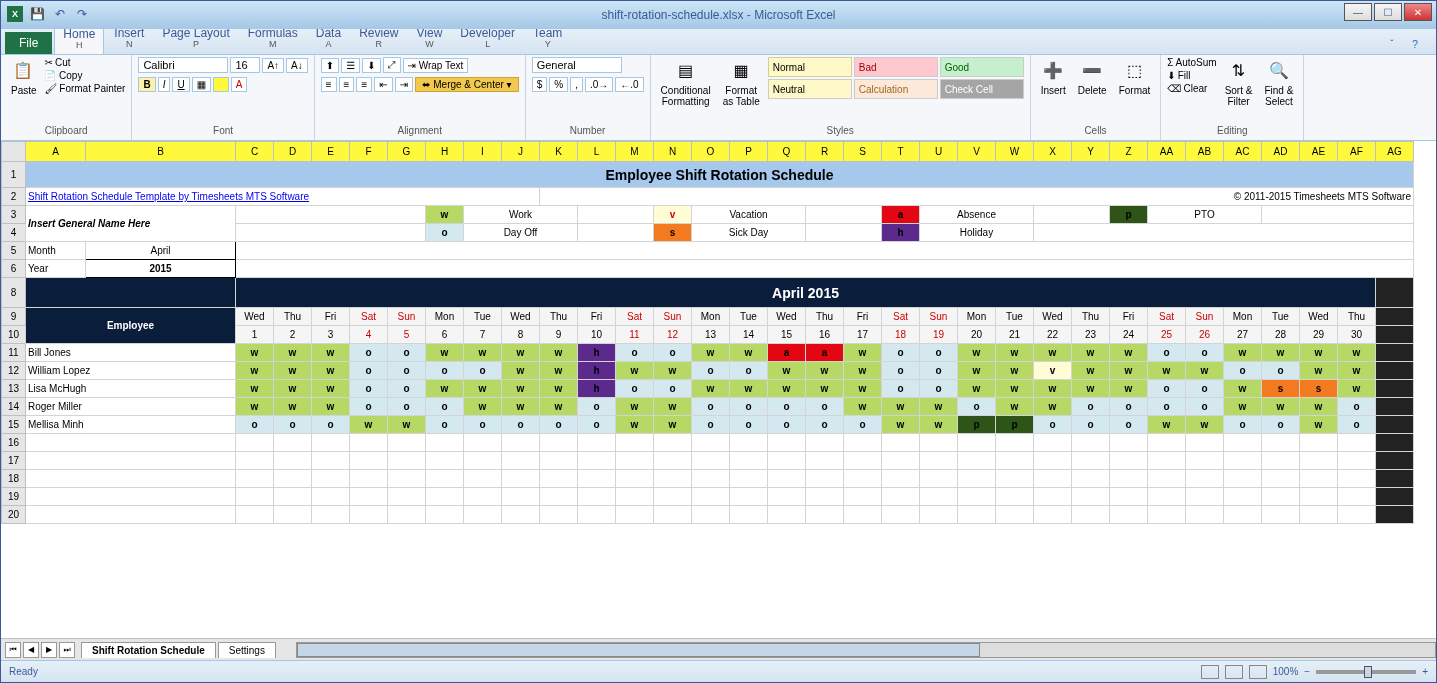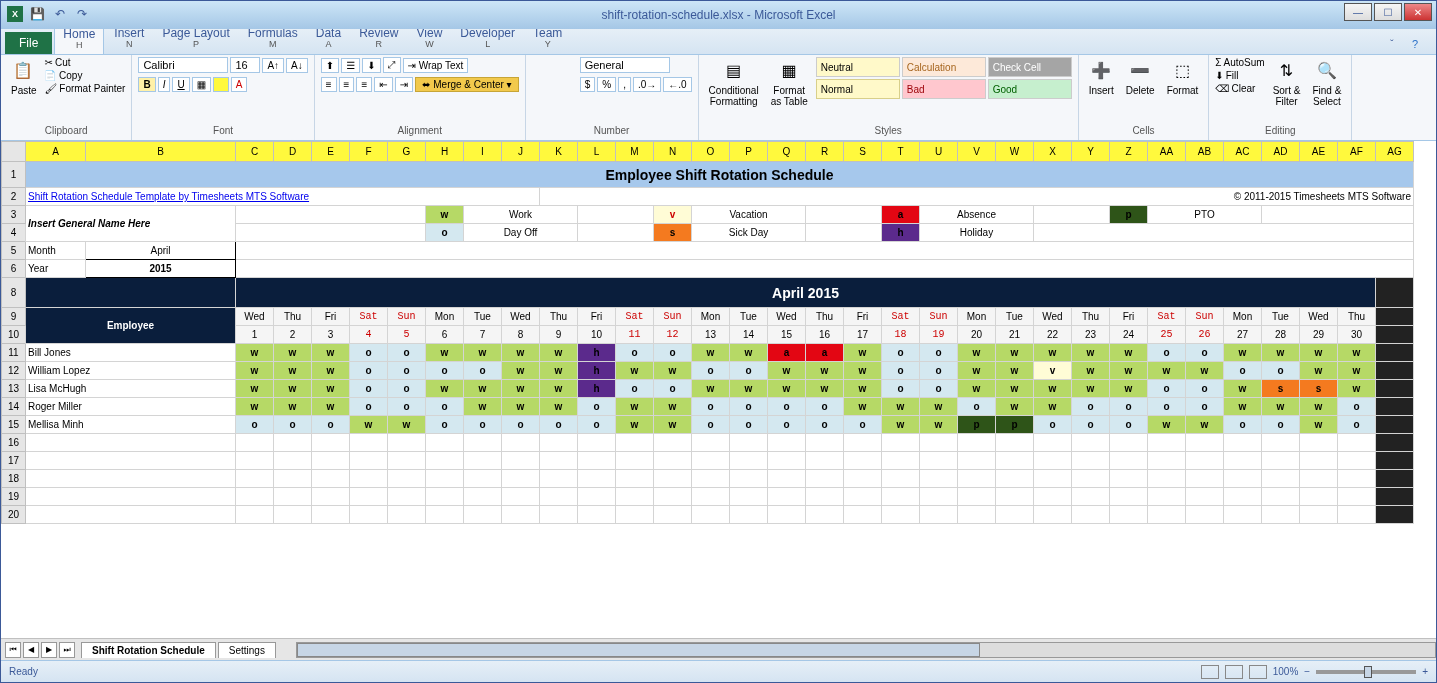--- a/index.html
+++ b/index.html
@@ -44,21 +44,21 @@
 table.sheet { border-collapse: collapse; table-layout: fixed; }
 table.sheet th.col { background: #fff93d; border: 1px solid #c0c0c0; font-weight: normal; font-size: 10px; text-align: center; height: 20px; padding: 0 2px; }
 table.sheet th.row { background: #e6e6e6; border: 1px solid #c0c0c0; font-weight: normal; font-size: 10px; text-align: center; width: 24px; }
 table.sheet td { border: 1px solid #d4d4d4; font-size: 10px; height: 18px; padding: 0 2px; vertical-align: middle; }
 .link-cell { color: #0000ee; text-decoration: underline; font-size: 10px; margin-left: 18px; }
 .copyright { text-align: right; font-size: 10px; }
 .company { font-size: 14px; font-style: italic; font-weight: bold; }
 .legend-code { text-align: center; font-weight: bold; }
 .emp-header { background: #0a1e3c; color: #fff; text-align: center; font-weight: bold; font-size: 12px; }
 .day-hdr { background: #f5f5f5; text-align: center; font-size: 10px; }
-.day-hdr.weekend { color: #c00; font-family: Liberation Mono, monospace; }
+.day-hdr.weekend { color: #c00; }
 .rot-cell { text-align: center; font-weight: bold; font-size: 9px; }
 .shift-w { background: #b6d966; }
 .shift-o { background: #d4e8f0; }
 .shift-a { background: #e30613; color: #000; }
 .shift-h { background: #5b2a8c; color: #000; }
 .shift-s { background: #f47a1f; }
 .shift-p { background: #2e5418; color: #000; }
 .shift-v { background: #fffcd6; }
 .sheet-tabs-row { height: 22px; display: flex; align-items: center; background: #e6e6e6; border-top: 1px solid #c0c0c0; font-size: 10px; }
 .nav-btns { display: flex; gap: 2px; padding: 0 4px; }
@@ -187,21 +187,21 @@
           <span class="btn">≡</span>
           <span class="btn">≡</span>
           <span class="btn">⇤</span>
           <span class="btn">⇥</span>
           <span class="merge-btn">⬌ <span>Merge &amp; Center</span> ▾</span>
         </div>
       </div>
       <div class="rgroup-label">Alignment</div>
     </div>
     <div class="rgroup">
-      <div class="rgroup-content" style="flex-direction:column;gap:2px;margin-left:48px;">
+      <div class="rgroup-content" style="flex-direction:column;gap:2px;">
         <div class="minirow">
             <span class="font-box" style="width:90px">General</span>
           </div>
         <div class="minirow">
           <span class="btn">$</span>
           <span class="btn">%</span>
           <span class="btn">,</span>
           <span class="btn">.0→</span>
           <span class="btn">←.0</span>
         </div>
@@ -215,28 +215,28 @@
             <span style="white-space:pre;">Conditional
 Formatting</span>
           </div>
         <div class="vbtn">
             <div class="icon">▦</div>
             <span style="white-space:pre;">Format
 as Table</span>
           </div>
         <div class="style-gallery" style="flex-direction:column;gap:2px;display:flex;">
           <div style="display:flex;gap:2px;">
+            <div class="style-swatch" style="background:#fff9c9;border-color:#d8cf8a;">Normal</div>
+            <div class="style-swatch" style="background:#ffc7ce;color:#9c0006;">Bad</div>
+            <div class="style-swatch" style="background:#c6efce;color:#006100;">Good</div>
+          </div>
+          <div style="display:flex;gap:2px;">
             <div class="style-swatch" style="background:#fff9c9;">Neutral</div>
             <div class="style-swatch" style="background:#fde9d9;color:#a6651e;">Calculation</div>
             <div class="style-swatch" style="background:#a5a5a5;color:#fff;">Check Cell</div>
-          </div>
-          <div style="display:flex;gap:2px;">
-            <div class="style-swatch" style="background:#fff9c9;border-color:#d8cf8a;">Normal</div>
-            <div class="style-swatch" style="background:#ffc7ce;color:#9c0006;">Bad</div>
-            <div class="style-swatch" style="background:#c6efce;color:#006100;">Good</div>
           </div>
         </div>
       </div>
       <div class="rgroup-label">Styles</div>
     </div>
     <div class="rgroup">
       <div class="rgroup-content">
         <div class="vbtn">
             <div class="icon">➕</div>
             <span>Insert</span>

